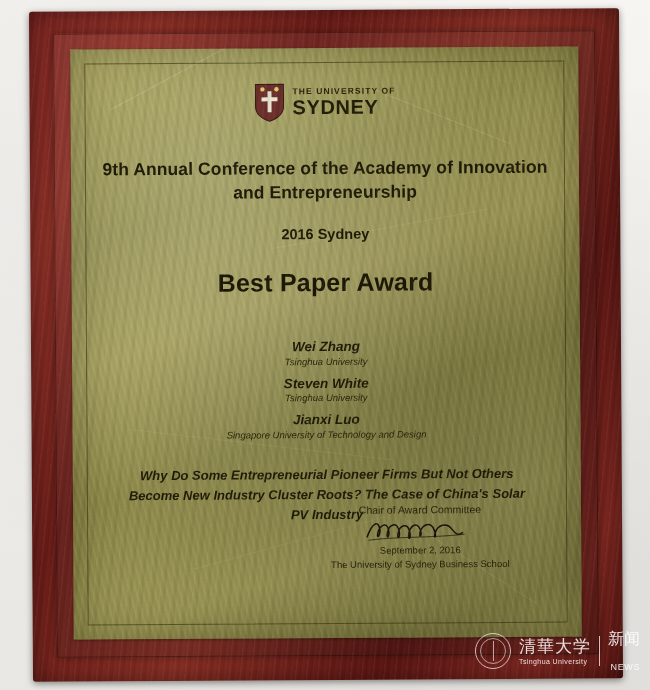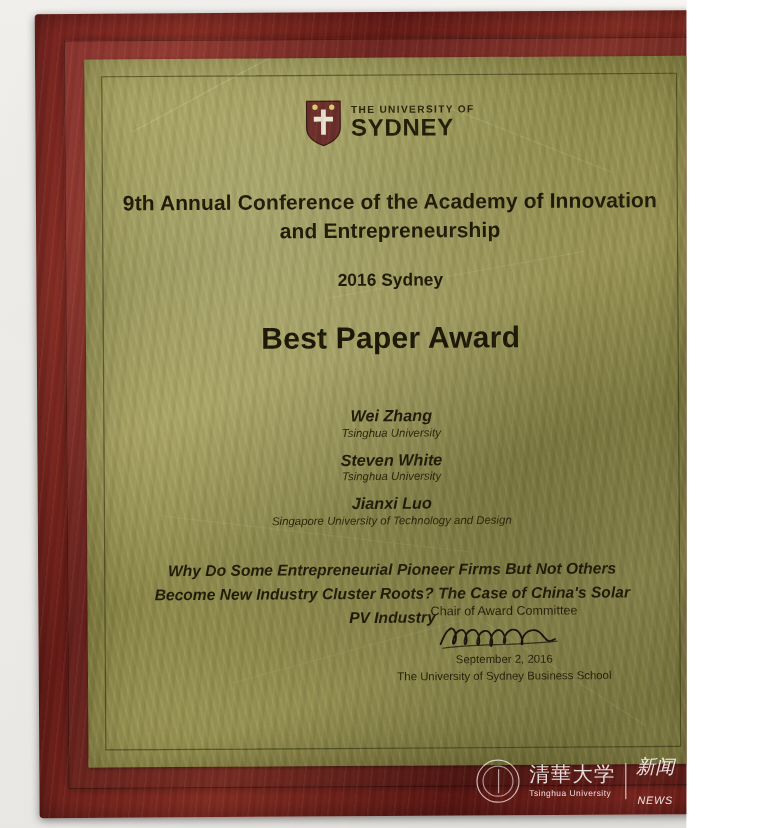--- a/index.html
+++ b/index.html
@@ -9,21 +9,21 @@
   }
   body {
     width: 650px;
     height: 690px;
     font-family: "Liberation Sans", sans-serif;
     overflow: hidden;
   }
 
   #photo {
     position: relative;
-    width: 572px;
+    width: 650px;
     height: 690px;
     background: #f2f0ed;
     overflow: hidden;
   }
 
   
   #photo::before {
     content: "";
     position: absolute;
     inset: 0;
@@ -306,23 +306,22 @@
     display: block;
     margin-top: 2px;
   }
   .wm-div {
     width: 1px;
     height: 30px;
     background: rgba(255,255,255,0.8);
   }
   .wm-news {
     color: rgba(255,255,255,0.95);
-    text-align: center;
+    text-align: right;
     line-height: 1.05;
-    font-style: italic;
   }
   .wm-news .cn {
     font-size: 16px;
     display: block;
     font-family: "DejaVu Sans", sans-serif;
   }
   .wm-news .en {
     font-size: 9px;
     letter-spacing: 0.6px;
     display: block;

